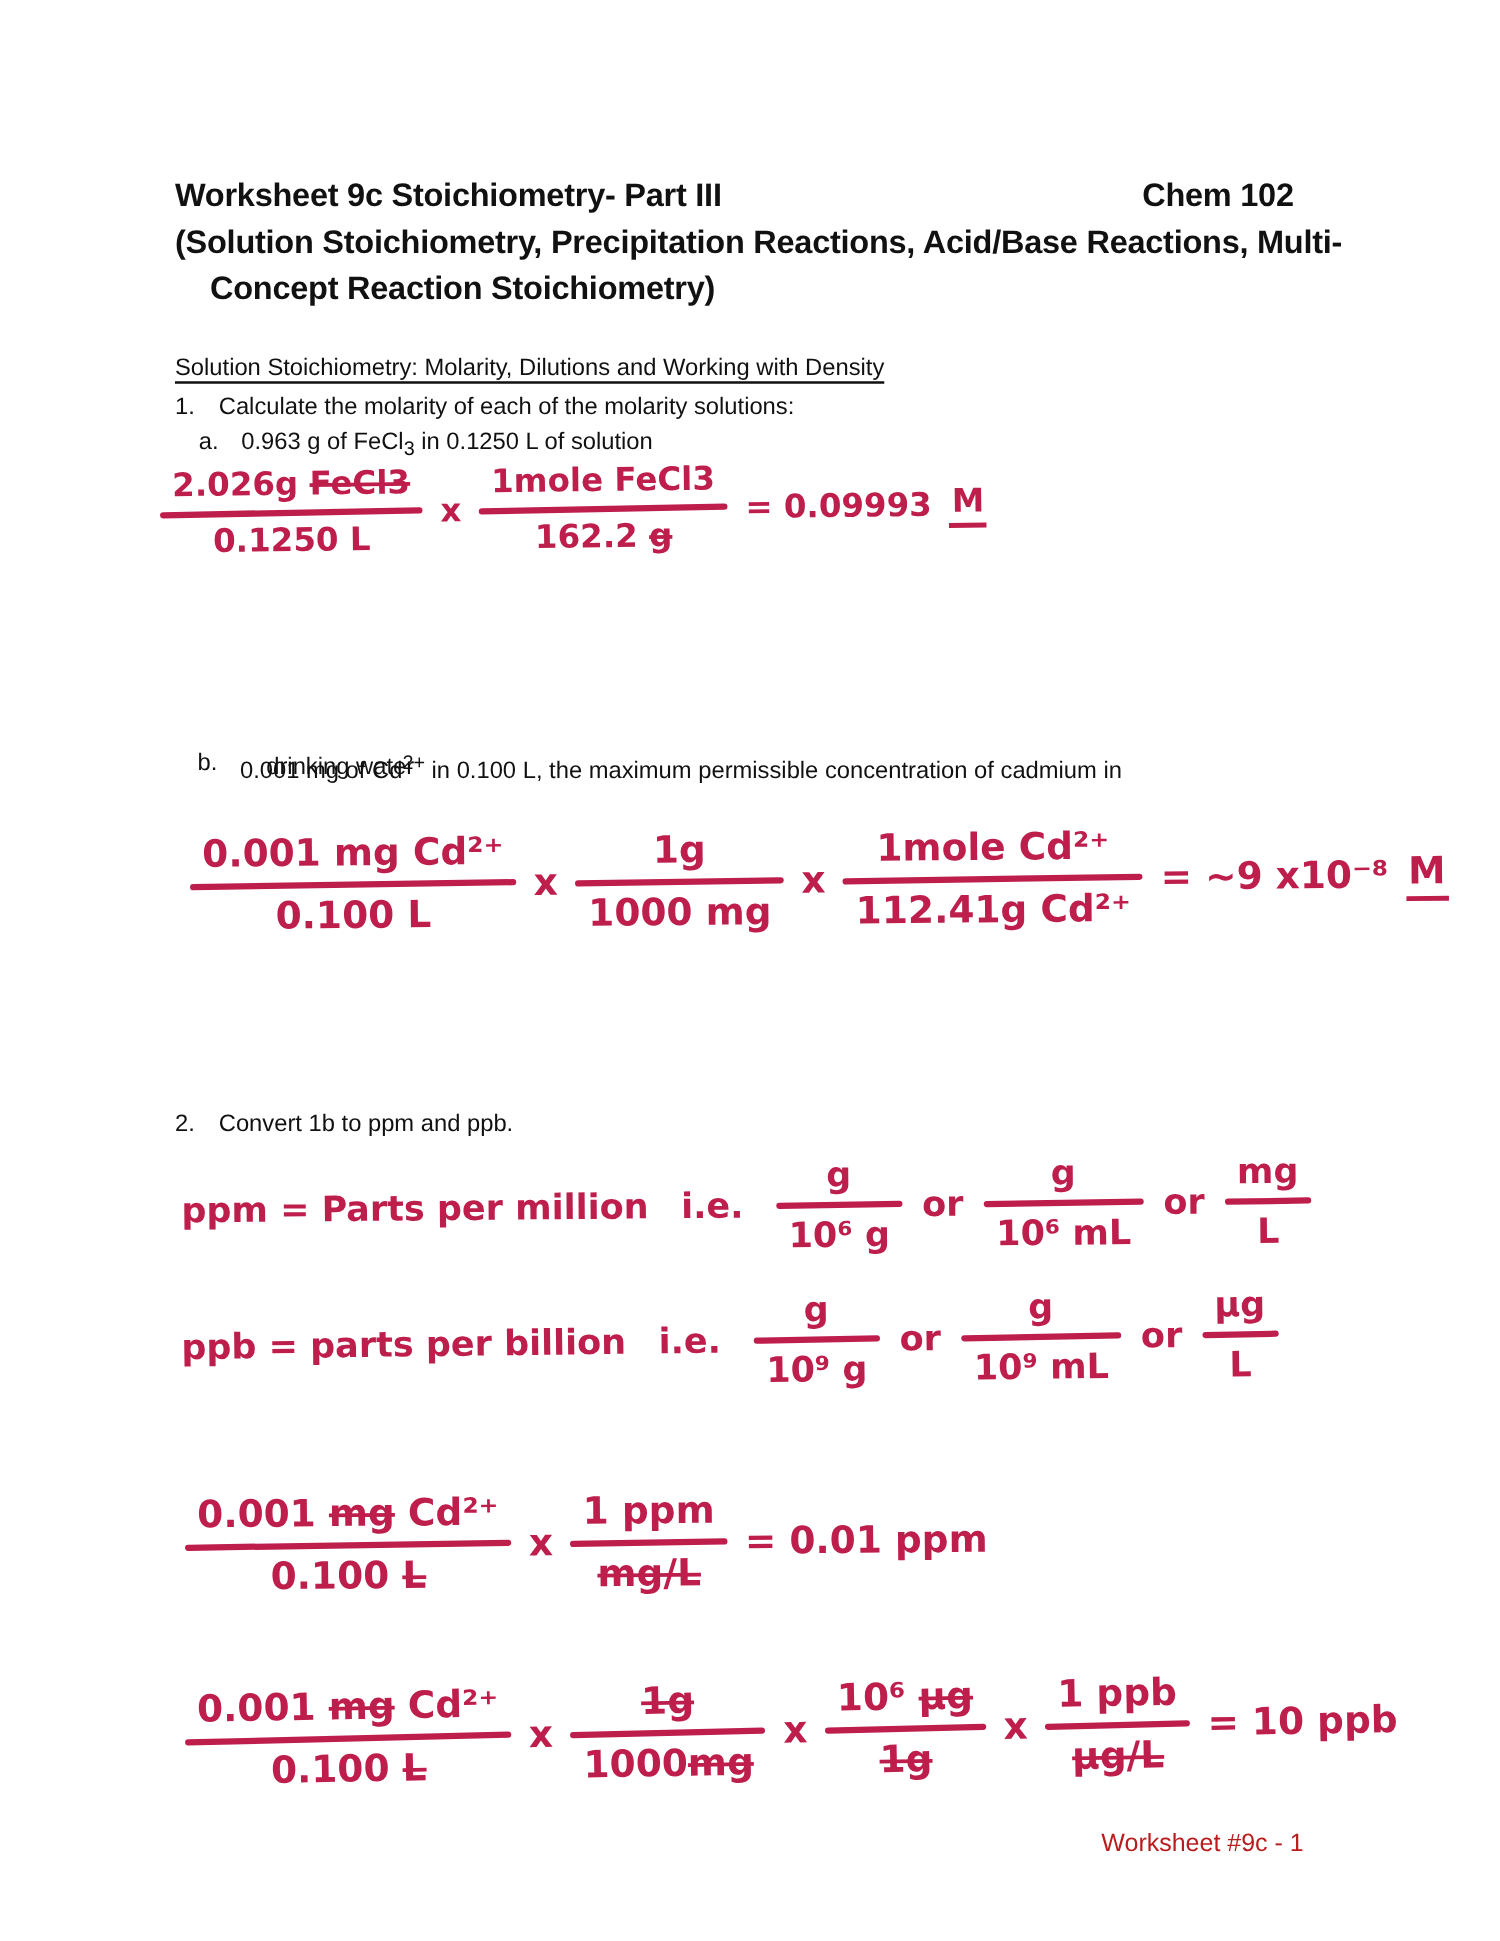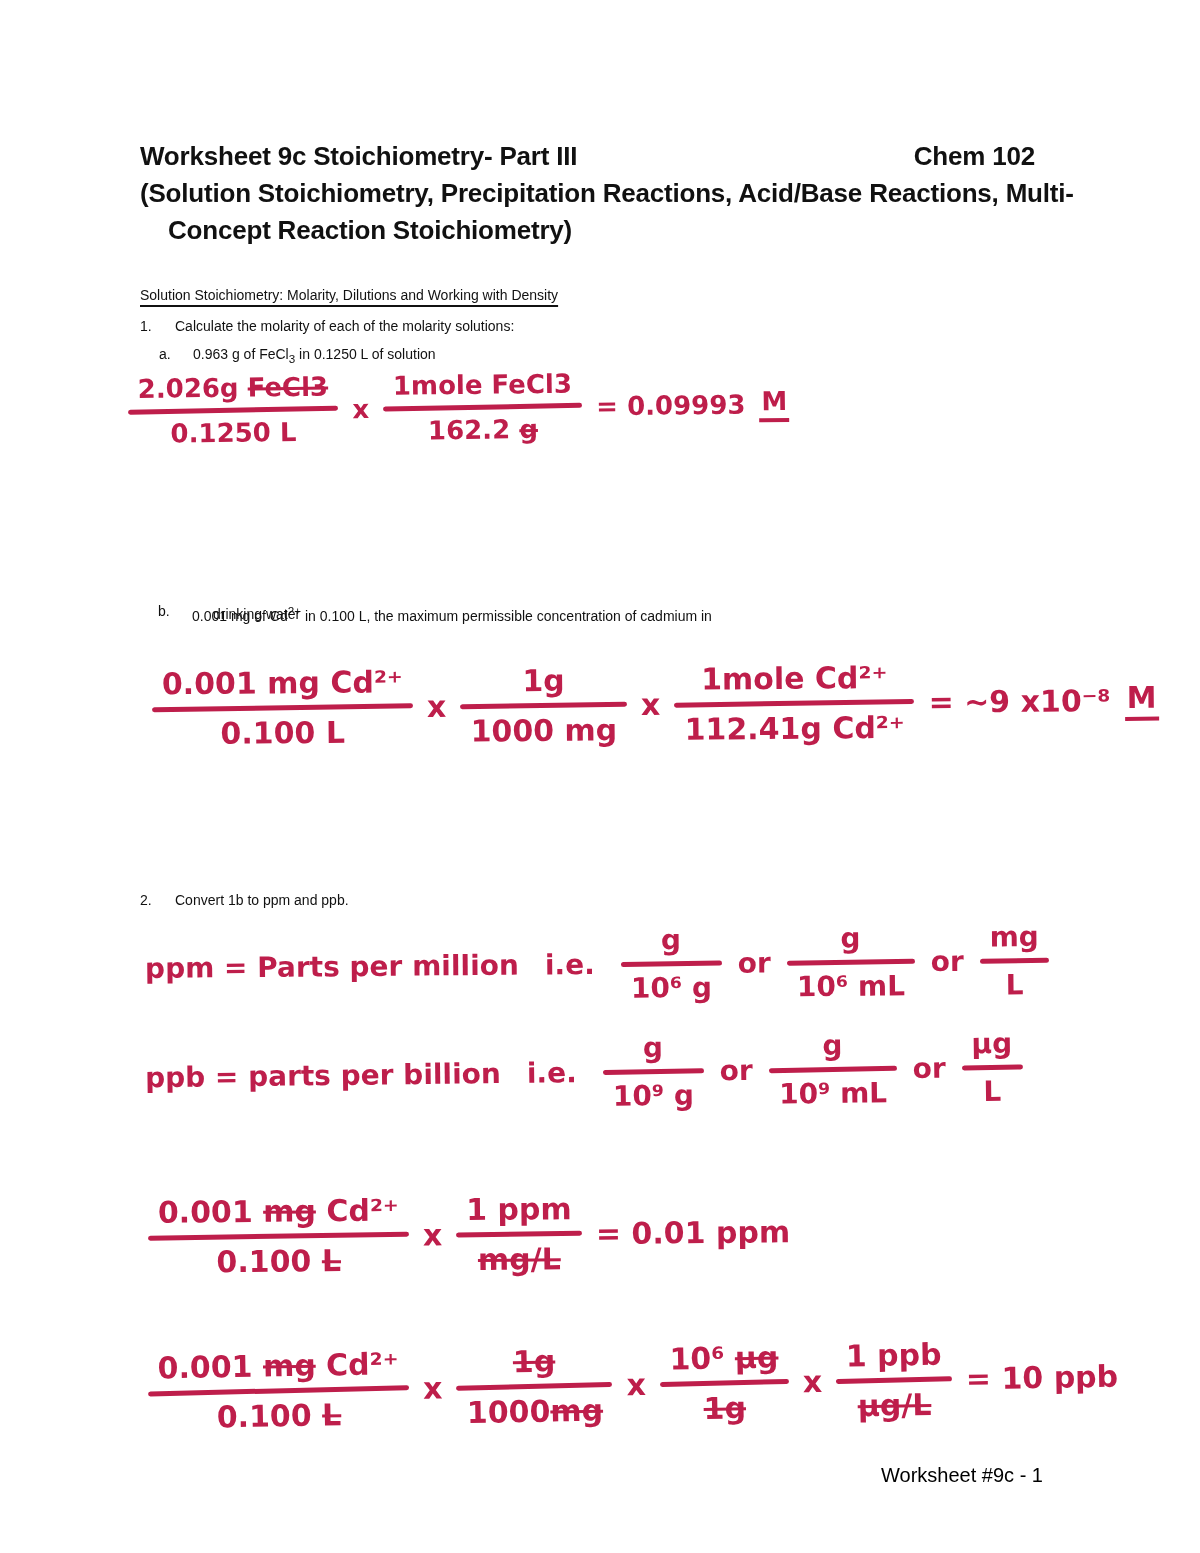--- a/index.html
+++ b/index.html
@@ -8,28 +8,28 @@
     width:1200px; height:1553px;
     font-family:"Liberation Sans", sans-serif;
     color:#111111;
     position:relative;
   }
   .page { position:relative; width:1188px; height:1553px; background:#ffffff; overflow:hidden; }
   .abs { position:absolute; }
 
   
   .h-bold { font-weight:bold; font-size:26px; line-height:37px; letter-spacing:-0.2px; }
-  .body-text { font-size:14px; line-height:28px; }
+  .body-text { font-size:19px; line-height:28px; }
   .underlined { text-decoration:underline; text-decoration-thickness:2px; text-underline-offset:5px; }
   .header-row { left:140px; width:895px; display:flex; justify-content:space-between; }
   .li-row { display:flex; }
   .li-num { flex:0 0 35px; }
   .li-letter { flex:0 0 34px; }
   .bold { font-weight:normal; }
-  .footer-text { font-size:20px; color:#000000; }
+  .footer-text { font-size:20px; color:#b91c1c; }
 
   
   .hw {
     color:var(--ink, #be1e4b);
     font-family:"DejaVu Sans", sans-serif;
     font-weight:bold;
     white-space:nowrap;
   }
   .eq { display:flex; align-items:center; }
   .sz26 { font-size:26px; }

